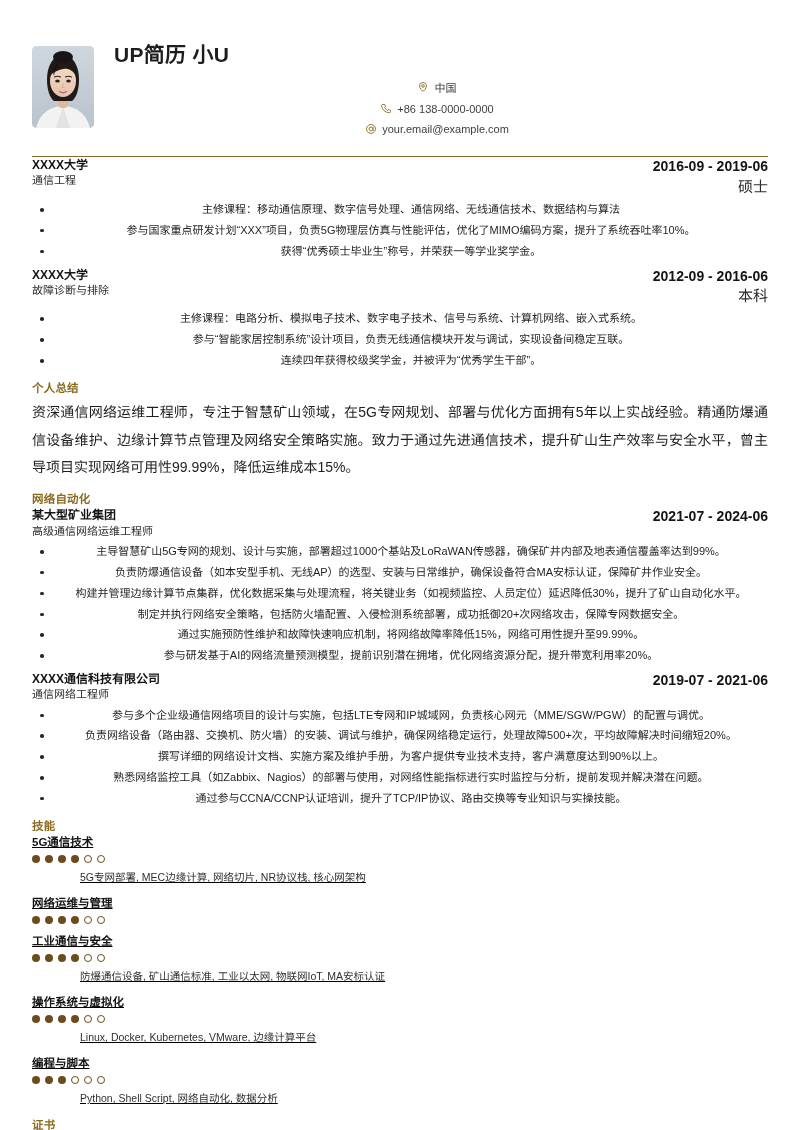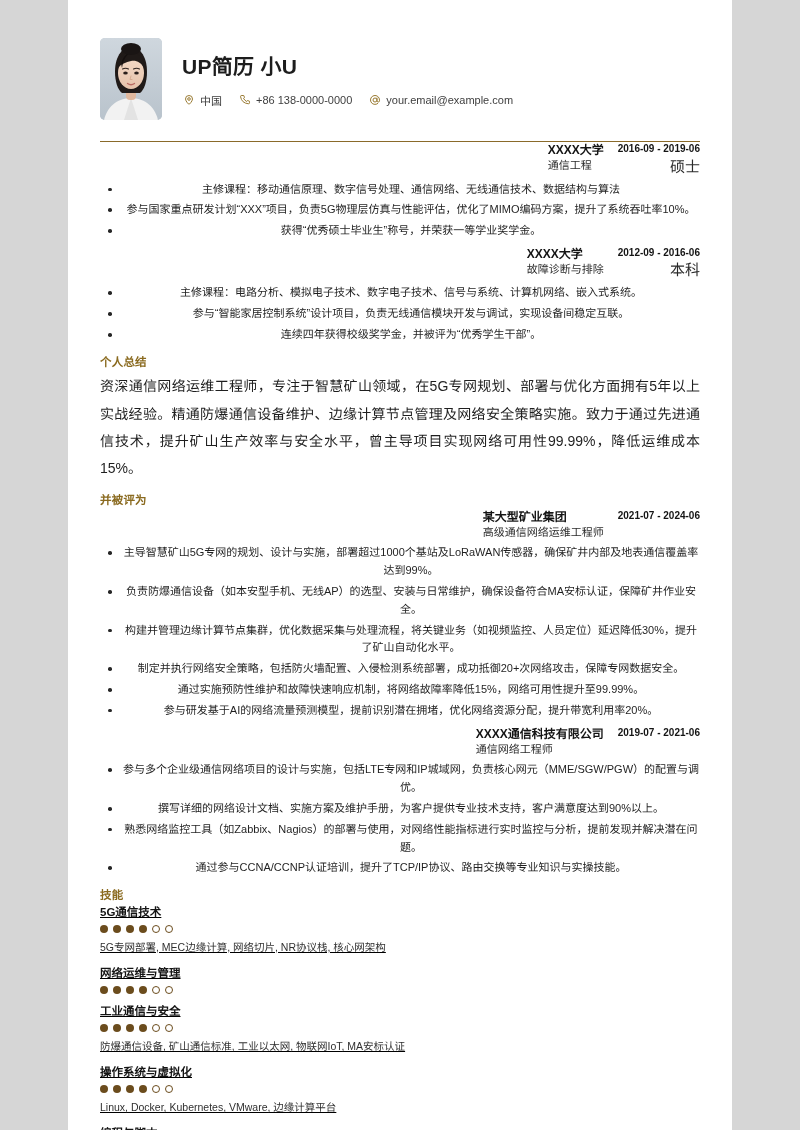--- a/index.html
+++ b/index.html
@@ -7,21 +7,21 @@
     margin: 0;
     padding: 0;
     background: #d6d6d6;
   }
   body {
     font-family: "Liberation Sans", "DejaVu Sans", sans-serif;
     -webkit-font-smoothing: antialiased;
   }
   .page {
     position: relative;
-    width: 664px;
+    width: 800px;
     height: 1130px;
     margin: 0 auto;
     background: #ffffff;
     overflow: hidden;
     box-sizing: border-box;
     padding: 0 22px;
   }
 
   
   .header {
@@ -50,20 +50,21 @@
     line-height: 1.2;
     margin-bottom: 12px;
   }
   .contact-row {
     display: flex;
     align-items: center;
     gap: 7px;
     flex-wrap: wrap;
     font-size: 11px;
     color: #3e3e3e;
+    flex-direction: column;
   }
   .contact-item {
     display: inline-flex;
     align-items: center;
     gap: 5px;
     margin-right: 9px;
   }
   .contact-item .ic {
     display: inline-flex;
     align-items: center;
@@ -86,39 +87,39 @@
     font-size: 11.5px;
     font-weight: 700;
     color: #8a6a1f;
     letter-spacing: .2px;
     margin: 11px 0 1px 0;
     line-height: 1.25;
   }
   .entry { margin-bottom: 2px; }
   .entry-head {
     display: flex;
-    justify-content: flex-end;
+    justify-content: space-between;
     align-items: flex-start;
     gap: 14px;
   }
   .entry-left { min-width: 0; }
   .entry-right { text-align: right; white-space: nowrap; flex: 0 0 auto; }
   .org {
     font-size: 12px;
     font-weight: 700;
     color: #141414;
     line-height: 1.35;
   }
   .role {
     font-size: 11px;
     color: #2b2b2b;
     line-height: 1.4;
   }
   .daterange {
-    font-size: 10px;
+    font-size: 14px;
     font-weight: 700;
     color: #141414;
     line-height: 1.35;
   }
   .degree {
     font-size: 15px;
     color: #2b2b2b;
     line-height: 1.4;
   }
 
@@ -174,20 +175,21 @@
     height: 8px;
     border-radius: 50%;
     box-sizing: border-box;
   }
   .dot.on  { background: #6b4c1d; }
   .dot.off { background: #ffffff; border: 1.4px solid #6b4c1d; }
   .skill-kw {
     font-size: 10.5px;
     color: #303030;
     line-height: 1.5;
+    margin-left: 48px;
   }
 
   
   .cert-clip { padding: 0 10px; margin-top: 6px; }
   .cert-head {
     display: flex;
     justify-content: space-between;
     align-items: flex-start;
   }
   .cert-name {
@@ -327,21 +329,21 @@
         </div>
       </div>
   </div>
 
   <div class="section">
     <div class="section-title">个人总结</div>
     <div class="summary" id="summary-text">资深通信网络运维工程师，专注于智慧矿山领域，在5G专网规划、部署与优化方面拥有5年以上实战经验。精通防爆通信设备维护、边缘计算节点管理及网络安全策略实施。致力于通过先进通信技术，提升矿山生产效率与安全水平，曾主导项目实现网络可用性99.99%，降低运维成本15%。</div>
   </div>
 
   <div class="section">
-    <div class="section-title">并被评为</div>
+    <div class="section-title">网络自动化</div>
     <div id="work-entries">
         <div class="entry">
           <div class="entry-head">
             <div class="entry-left">
               <div class="org">某大型矿业集团</div>
               <div class="role">高级通信网络运维工程师</div>
             </div>
             <div class="entry-right">
               <div class="daterange">2021-07 - 2024-06</div>
             </div>
@@ -360,20 +362,21 @@
             <div class="entry-left">
               <div class="org">XXXX通信科技有限公司</div>
               <div class="role">通信网络工程师</div>
             </div>
             <div class="entry-right">
               <div class="daterange">2019-07 - 2021-06</div>
             </div>
           </div>
           <ul class="bullets">
             <li>参与多个企业级通信网络项目的设计与实施，包括LTE专网和IP城域网，负责核心网元（MME/SGW/PGW）的配置与调优。</li>
+            <li>负责网络设备（路由器、交换机、防火墙）的安装、调试与维护，确保网络稳定运行，处理故障500+次，平均故障解决时间缩短20%。</li>
             <li>撰写详细的网络设计文档、实施方案及维护手册，为客户提供专业技术支持，客户满意度达到90%以上。</li>
             <li>熟悉网络监控工具（如Zabbix、Nagios）的部署与使用，对网络性能指标进行实时监控与分析，提前发现并解决潜在问题。</li>
             <li>通过参与CCNA/CCNP认证培训，提升了TCP/IP协议、路由交换等专业知识与实操技能。</li>
           </ul>
         </div>
       </div>
   </div>
 
   <div class="section">
     <div class="section-title">技能</div>

